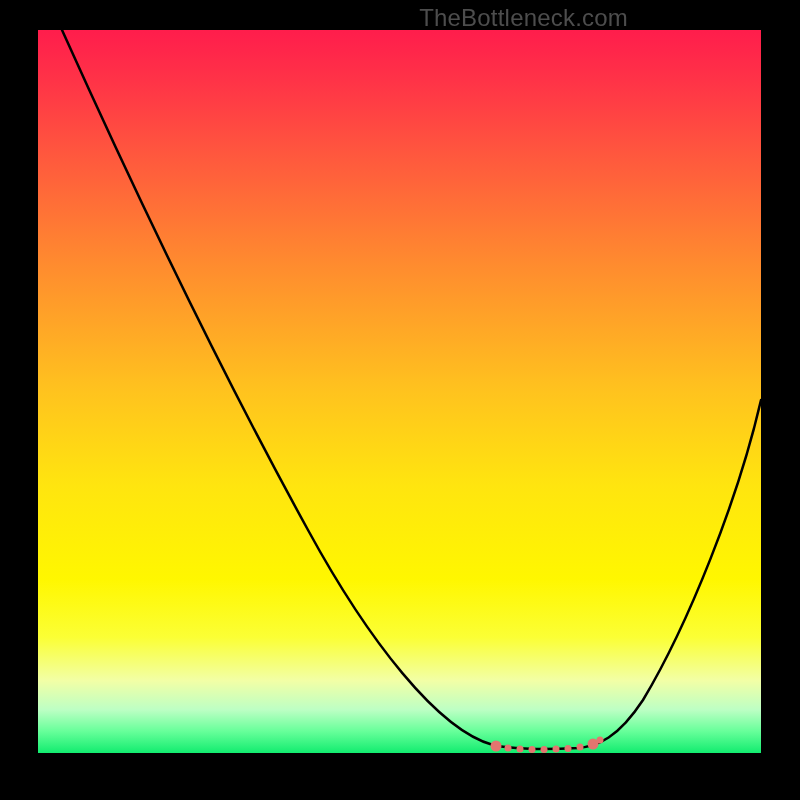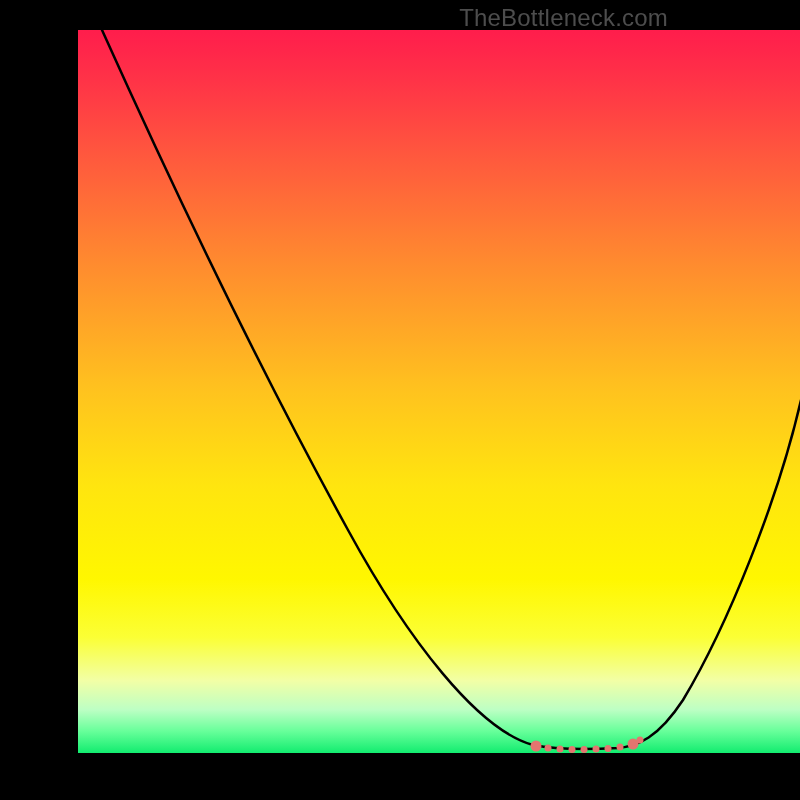--- a/index.html
+++ b/index.html
@@ -9,21 +9,20 @@
     height: 800px;
     background: #000;
     overflow: hidden;
     font-family: Arial, Helvetica, sans-serif;
   }
   .frame {
     position: relative;
     width: 640px;
     height: 800px;
     background: #000;
-    margin-left: 40px;
   }
   .watermark {
     position: absolute;
     top: 4px;
     right: 12px;
     color: #4d4d4d;
     font-size: 24px;
     font-weight: 400;
     letter-spacing: 0.2px;
     z-index: 10;

